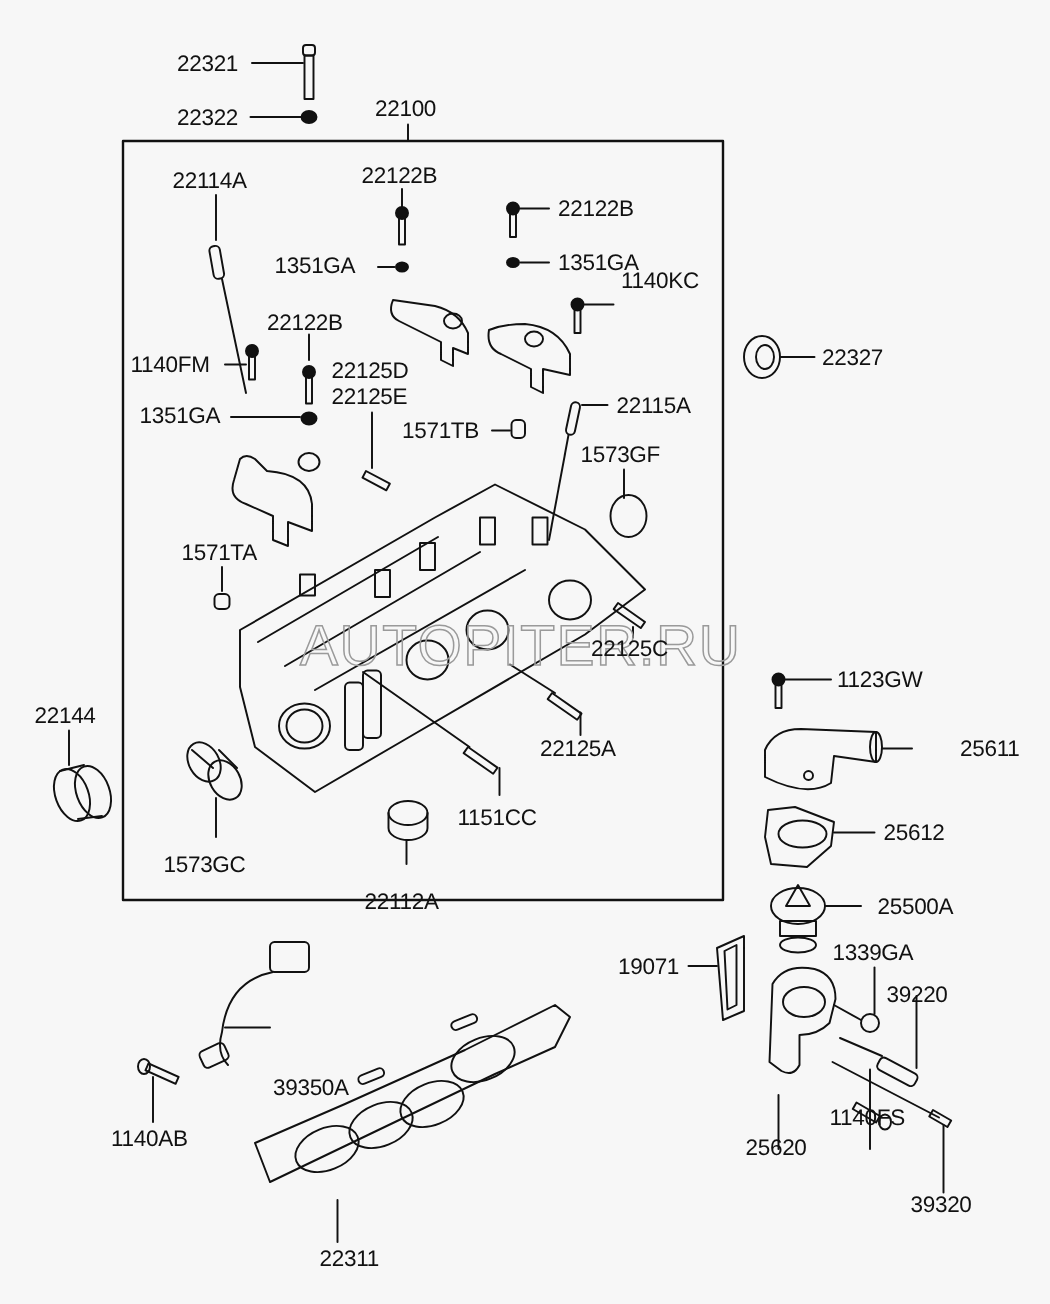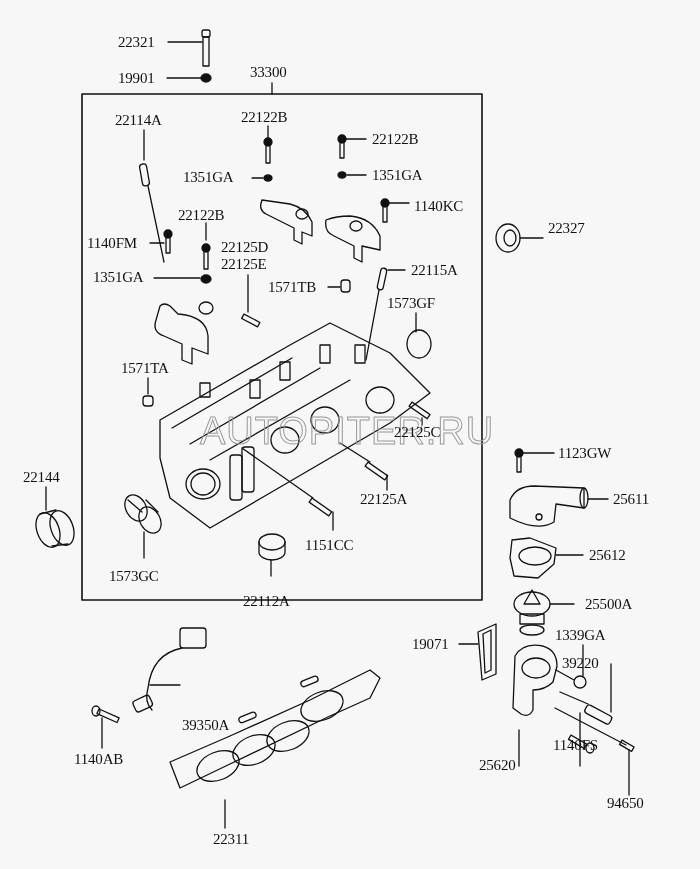--- a/index.html
+++ b/index.html
@@ -1,18 +1,18 @@
 <!DOCTYPE html>
 <html><head>
 <meta charset="utf-8">
 <style>
   html,body{margin:0;padding:0;background:#f7f7f7;}
   body{width:700px;height:869px;position:relative;overflow:hidden;font-family:"Liberation Sans",sans-serif;}
   #diagram{position:absolute;left:0;top:0;width:700px;height:869px;}
-  .lbl{position:absolute;font-size:15px;color:#111;white-space:nowrap;letter-spacing:-0.2px;line-height:1;font-family:Liberation Serif, serif;}
+  .lbl{position:absolute;font-size:15px;color:#111;white-space:nowrap;letter-spacing:-0.2px;line-height:1;}
   .wm{position:absolute;left:200px;top:410px;font-size:38px;color:transparent;-webkit-text-stroke:1px #9a9a9a;letter-spacing:1px;font-family:Liberation Sans, sans-serif;}
 </style>
 </head>
 <body>
 
 <svg id="diagram" viewBox="0 0 700 869" xmlns="http://www.w3.org/2000/svg">
   <g fill="none" stroke="#111" stroke-width="1.3" stroke-linecap="round" stroke-linejoin="round">
 
     <rect x="82" y="94" width="400" height="506" stroke-width="1.6"></rect>
     <line x1="272" y1="83" x2="272" y2="94"></line>
@@ -265,49 +265,49 @@
       <rect x="238" y="718" width="18" height="6" rx="3" transform="rotate(-22 238 718)"></rect>
       <rect x="300" y="682" width="18" height="6" rx="3" transform="rotate(-22 300 682)"></rect>
     </g>
     <line x1="225" y1="800" x2="225" y2="828"></line>
   </g>
 </svg>
 
 <div class="wm">AUTOPITER.RU</div>
 
 <div class="lbl" style="left:118px;top:35px">22321</div>
-<div class="lbl" style="left:118px;top:71px">19901</div>
-<div class="lbl" style="left:250px;top:65px">33300</div>
+<div class="lbl" style="left:118px;top:71px">22322</div>
+<div class="lbl" style="left:250px;top:65px">22100</div>
 <div class="lbl" style="left:115px;top:113px">22114A</div>
 <div class="lbl" style="left:241px;top:110px">22122B</div>
 <div class="lbl" style="left:372px;top:132px">22122B</div>
 <div class="lbl" style="left:183px;top:170px">1351GA</div>
 <div class="lbl" style="left:372px;top:168px">1351GA</div>
-<div class="lbl" style="left:414px;top:199px">1140KC</div>
-<div class="lbl" style="left:548px;top:221px">22327</div>
+<div class="lbl" style="left:414px;top:180px">1140KC</div>
+<div class="lbl" style="left:548px;top:231px">22327</div>
 <div class="lbl" style="left:87px;top:236px">1140FM</div>
 <div class="lbl" style="left:178px;top:208px">22122B</div>
 <div class="lbl" style="left:221px;top:240px">22125D</div>
 <div class="lbl" style="left:221px;top:257px">22125E</div>
 <div class="lbl" style="left:93px;top:270px">1351GA</div>
 <div class="lbl" style="left:411px;top:263px">22115A</div>
 <div class="lbl" style="left:268px;top:280px">1571TB</div>
 <div class="lbl" style="left:387px;top:296px">1573GF</div>
 <div class="lbl" style="left:121px;top:361px">1571TA</div>
 <div class="lbl" style="left:394px;top:425px">22125C</div>
 <div class="lbl" style="left:558px;top:446px">1123GW</div>
 <div class="lbl" style="left:23px;top:470px">22144</div>
 <div class="lbl" style="left:360px;top:492px">22125A</div>
-<div class="lbl" style="left:613px;top:492px">25611</div>
+<div class="lbl" style="left:640px;top:492px">25611</div>
 <div class="lbl" style="left:305px;top:538px">1151CC</div>
 <div class="lbl" style="left:109px;top:569px">1573GC</div>
 <div class="lbl" style="left:243px;top:594px">22112A</div>
 <div class="lbl" style="left:589px;top:548px">25612</div>
 <div class="lbl" style="left:585px;top:597px">25500A</div>
 <div class="lbl" style="left:412px;top:637px">19071</div>
 <div class="lbl" style="left:555px;top:628px">1339GA</div>
-<div class="lbl" style="left:562px;top:656px">39220</div>
+<div class="lbl" style="left:591px;top:656px">39220</div>
 <div class="lbl" style="left:182px;top:718px">39350A</div>
 <div class="lbl" style="left:74px;top:752px">1140AB</div>
-<div class="lbl" style="left:479px;top:758px">25620</div>
+<div class="lbl" style="left:497px;top:758px">25620</div>
 <div class="lbl" style="left:553px;top:738px">1140FS</div>
-<div class="lbl" style="left:607px;top:796px">94650</div>
+<div class="lbl" style="left:607px;top:796px">39320</div>
 <div class="lbl" style="left:213px;top:832px">22311</div>
 
 </body></html>

